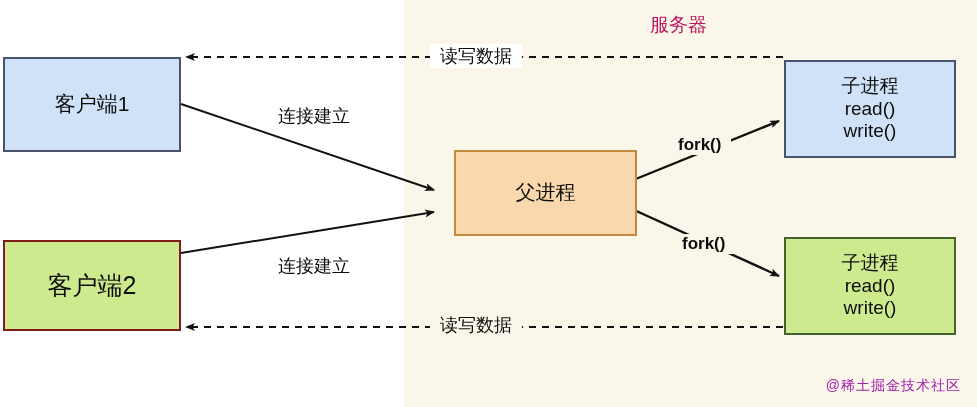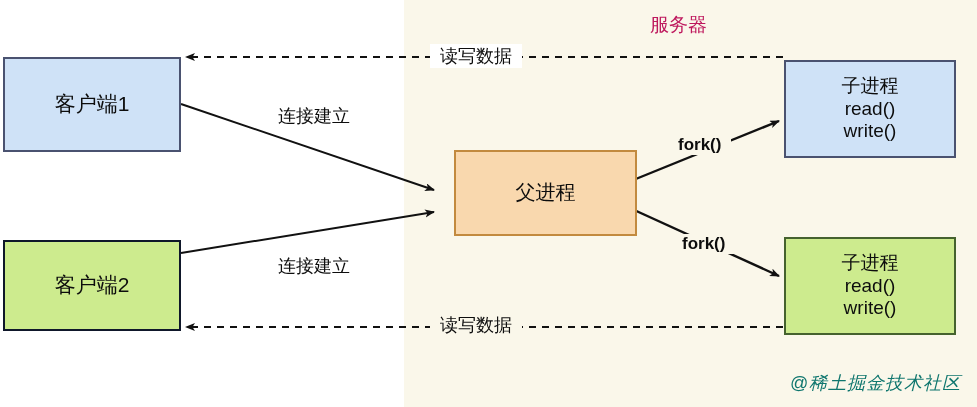--- a/index.html
+++ b/index.html
@@ -45,22 +45,22 @@
 
   #client1 {
     left: 3px; top: 57px; width: 178px; height: 95px;
     background: #cfe2f7;
     border: 2px solid #4a5270;
     font-size: 21px;
   }
   #client2 {
     left: 3px; top: 240px; width: 178px; height: 91px;
     background: #cdeb8e;
-    border: 2px solid #0f172a;
-    font-size: 21px;
+    border: 2px solid #7f1d1d;
+    font-size: 25px;
   }
   #parent-process {
     left: 438px; top: 150px; width: 183px; height: 86px;
     background: #f9d8ae;
     border: 2px solid #c28a3f;
     font-size: 20px;
     margin-left: 16px;
   }
   #child1 {
     left: 784px; top: 60px; width: 172px; height: 98px;
@@ -91,24 +91,23 @@
   #label-rw-top  { left: 430px; top: 44px;  font-size: 18px; background: #ffffff; }
   #label-rw-bot  { left: 430px; top: 313px; font-size: 18px; background: #faf7ea; }
   #label-conn1   { left: 268px; top: 104px; font-size: 18px; background: #ffffff; }
   #label-conn2   { left: 268px; top: 254px; font-size: 18px; background: #ffffff; }
   #label-fork1   { left: 668px; top: 135px; font-size: 17px; font-weight: 600; background: #faf7ea; }
   #label-fork2   { left: 672px; top: 234px; font-size: 17px; font-weight: 600; background: #faf7ea; }
 
   #watermark {
     position: absolute;
     right: 16px; bottom: 12px;
-    font-size: 18px;
-    color: #0f766e;
+    font-size: 14px;
+    color: #a21caf;
     letter-spacing: 1px;
-    font-style: italic;
   }
 </style>
 </head>
 <body>
 
 <div id="canvas">
 
   <div id="server-panel"></div>
 
   <svg id="svg-layer" viewBox="0 0 977 407" xmlns="http://www.w3.org/2000/svg">

